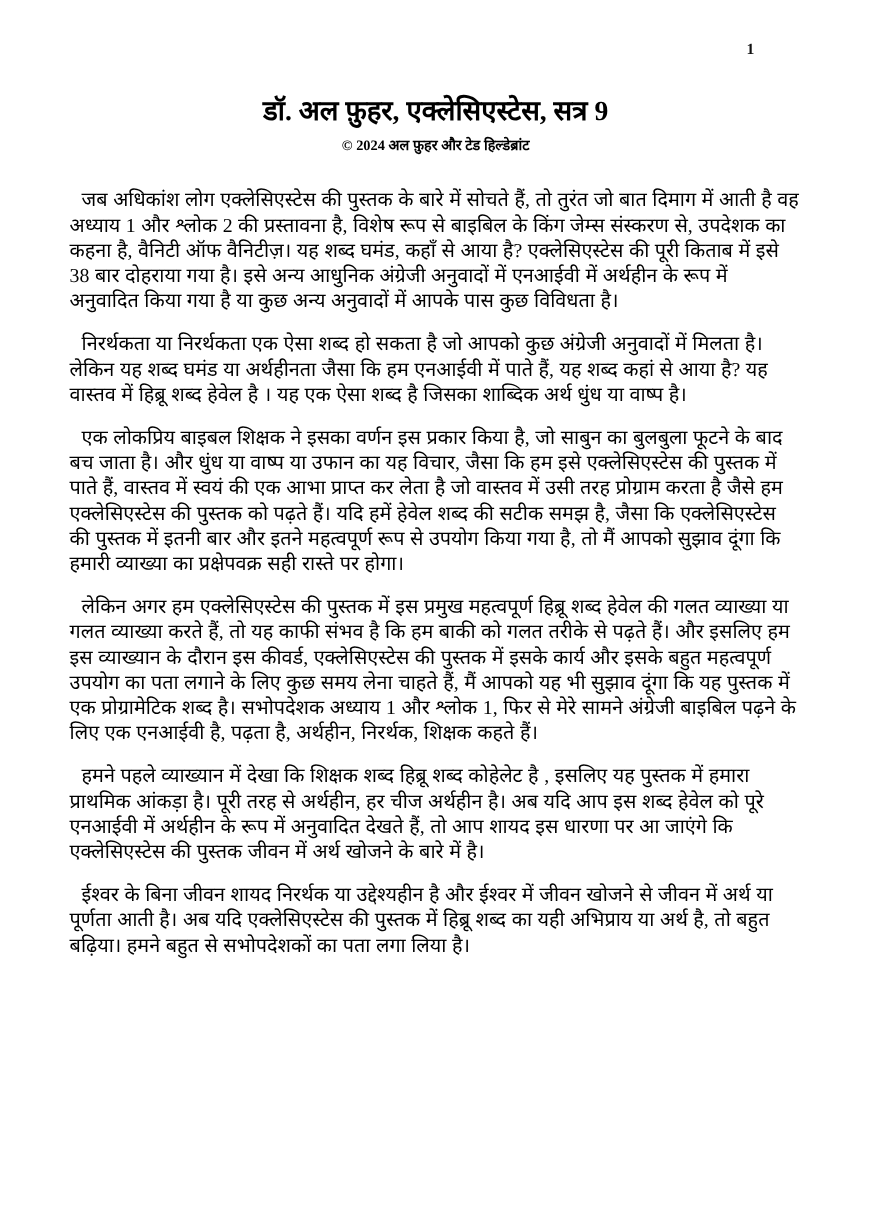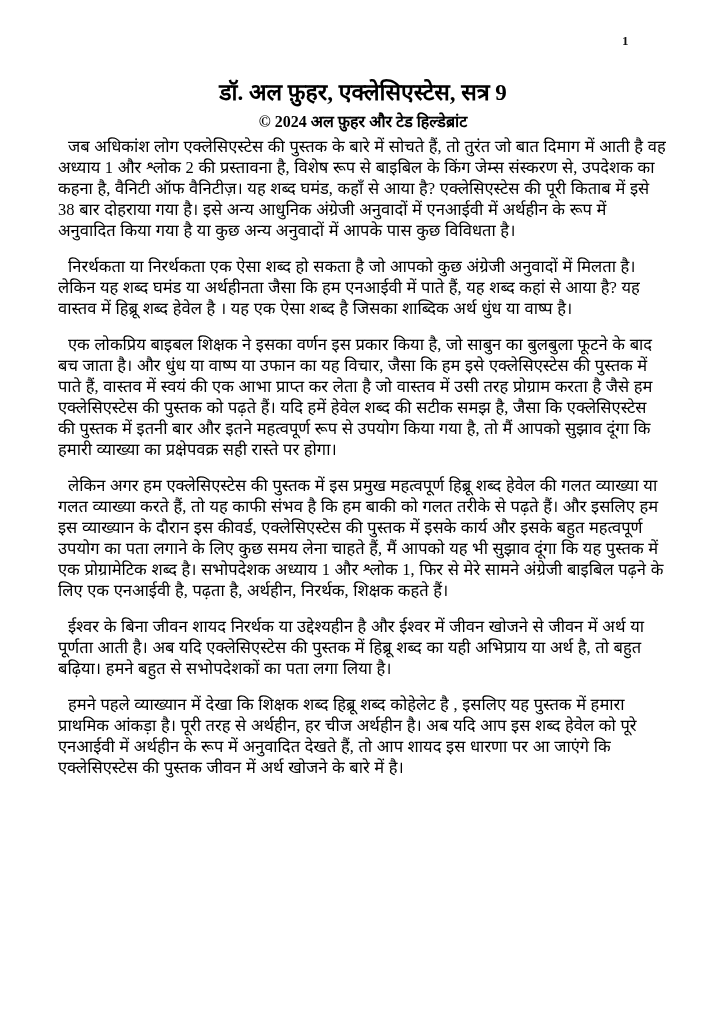--- a/index.html
+++ b/index.html
@@ -36,27 +36,27 @@
     padding-top: 78px;
     text-align: center;
     font-size: 23px;
     line-height: 30px;
     font-weight: bold;
     color: #000000;
   }
   .copyright {
     margin-top: 3px;
     text-align: center;
-    font-size: 16px;
+    font-size: 12px;
     line-height: 21px;
     font-weight: bold;
     color: #000000;
   }
   .body-text {
-    margin-top: 4px;
+    margin-top: 24px;
   }
   .body-text p {
     margin: 0 0 15px 0;
     font-size: 16.5px;
     line-height: 21px;
     text-align: left;
     text-indent: 10px;
     color: #000000;
     word-spacing: 0.5px;
   }
@@ -72,18 +72,18 @@
 
     <h1 class="doc-title">डॉ. अल फ़ुहर, एक्लेसिएस्टेस, सत्र 9</h1>
 
     <div class="copyright">© 2024 अल फ़ुहर और टेड हिल्डेब्रांट</div>
 
     <div class="body-text">
       <p>जब अधिकांश लोग एक्लेसिएस्टेस की पुस्तक के बारे में सोचते हैं, तो तुरंत जो बात दिमाग में आती है वह अध्याय 1 और श्लोक 2 की प्रस्तावना है, विशेष रूप से बाइबिल के किंग जेम्स संस्करण से, उपदेशक का कहना है, वैनिटी ऑफ वैनिटीज़। यह शब्द घमंड, कहाँ से आया है? एक्लेसिएस्टेस की पूरी किताब में इसे 38 बार दोहराया गया है। इसे अन्य आधुनिक अंग्रेजी अनुवादों में एनआईवी में अर्थहीन के रूप में अनुवादित किया गया है या कुछ अन्य अनुवादों में आपके पास कुछ विविधता है।</p>
       <p>निरर्थकता या निरर्थकता एक ऐसा शब्द हो सकता है जो आपको कुछ अंग्रेजी अनुवादों में मिलता है। लेकिन यह शब्द घमंड या अर्थहीनता जैसा कि हम एनआईवी में पाते हैं, यह शब्द कहां से आया है? यह वास्तव में हिब्रू शब्द हेवेल है । यह एक ऐसा शब्द है जिसका शाब्दिक अर्थ धुंध या वाष्प है।</p>
       <p>एक लोकप्रिय बाइबल शिक्षक ने इसका वर्णन इस प्रकार किया है, जो साबुन का बुलबुला फूटने के बाद बच जाता है। और धुंध या वाष्प या उफान का यह विचार, जैसा कि हम इसे एक्लेसिएस्टेस की पुस्तक में पाते हैं, वास्तव में स्वयं की एक आभा प्राप्त कर लेता है जो वास्तव में उसी तरह प्रोग्राम करता है जैसे हम एक्लेसिएस्टेस की पुस्तक को पढ़ते हैं। यदि हमें हेवेल शब्द की सटीक समझ है, जैसा कि एक्लेसिएस्टेस की पुस्तक में इतनी बार और इतने महत्वपूर्ण रूप से उपयोग किया गया है, तो मैं आपको सुझाव दूंगा कि हमारी व्याख्या का प्रक्षेपवक्र सही रास्ते पर होगा।</p>
       <p>लेकिन अगर हम एक्लेसिएस्टेस की पुस्तक में इस प्रमुख महत्वपूर्ण हिब्रू शब्द हेवेल की गलत व्याख्या या गलत व्याख्या करते हैं, तो यह काफी संभव है कि हम बाकी को गलत तरीके से पढ़ते हैं। और इसलिए हम इस व्याख्यान के दौरान इस कीवर्ड, एक्लेसिएस्टेस की पुस्तक में इसके कार्य और इसके बहुत महत्वपूर्ण उपयोग का पता लगाने के लिए कुछ समय लेना चाहते हैं, मैं आपको यह भी सुझाव दूंगा कि यह पुस्तक में एक प्रोग्रामेटिक शब्द है। सभोपदेशक अध्याय 1 और श्लोक 1, फिर से मेरे सामने अंग्रेजी बाइबिल पढ़ने के लिए एक एनआईवी है, पढ़ता है, अर्थहीन, निरर्थक, शिक्षक कहते हैं।</p>
+      <p>हमने पहले व्याख्यान में देखा कि शिक्षक शब्द हिब्रू शब्द कोहेलेट है , इसलिए यह पुस्तक में हमारा प्राथमिक आंकड़ा है। पूरी तरह से अर्थहीन, हर चीज अर्थहीन है। अब यदि आप इस शब्द हेवेल को पूरे एनआईवी में अर्थहीन के रूप में अनुवादित देखते हैं, तो आप शायद इस धारणा पर आ जाएंगे कि एक्लेसिएस्टेस की पुस्तक जीवन में अर्थ खोजने के बारे में है।</p>
       <p>ईश्वर के बिना जीवन शायद निरर्थक या उद्देश्यहीन है और ईश्वर में जीवन खोजने से जीवन में अर्थ या पूर्णता आती है। अब यदि एक्लेसिएस्टेस की पुस्तक में हिब्रू शब्द का यही अभिप्राय या अर्थ है, तो बहुत बढ़िया। हमने बहुत से सभोपदेशकों का पता लगा लिया है।</p>
-      <p>हमने पहले व्याख्यान में देखा कि शिक्षक शब्द हिब्रू शब्द कोहेलेट है , इसलिए यह पुस्तक में हमारा प्राथमिक आंकड़ा है। पूरी तरह से अर्थहीन, हर चीज अर्थहीन है। अब यदि आप इस शब्द हेवेल को पूरे एनआईवी में अर्थहीन के रूप में अनुवादित देखते हैं, तो आप शायद इस धारणा पर आ जाएंगे कि एक्लेसिएस्टेस की पुस्तक जीवन में अर्थ खोजने के बारे में है।</p>
     </div>
 
   </div>
 </div>
 
 </body></html>

